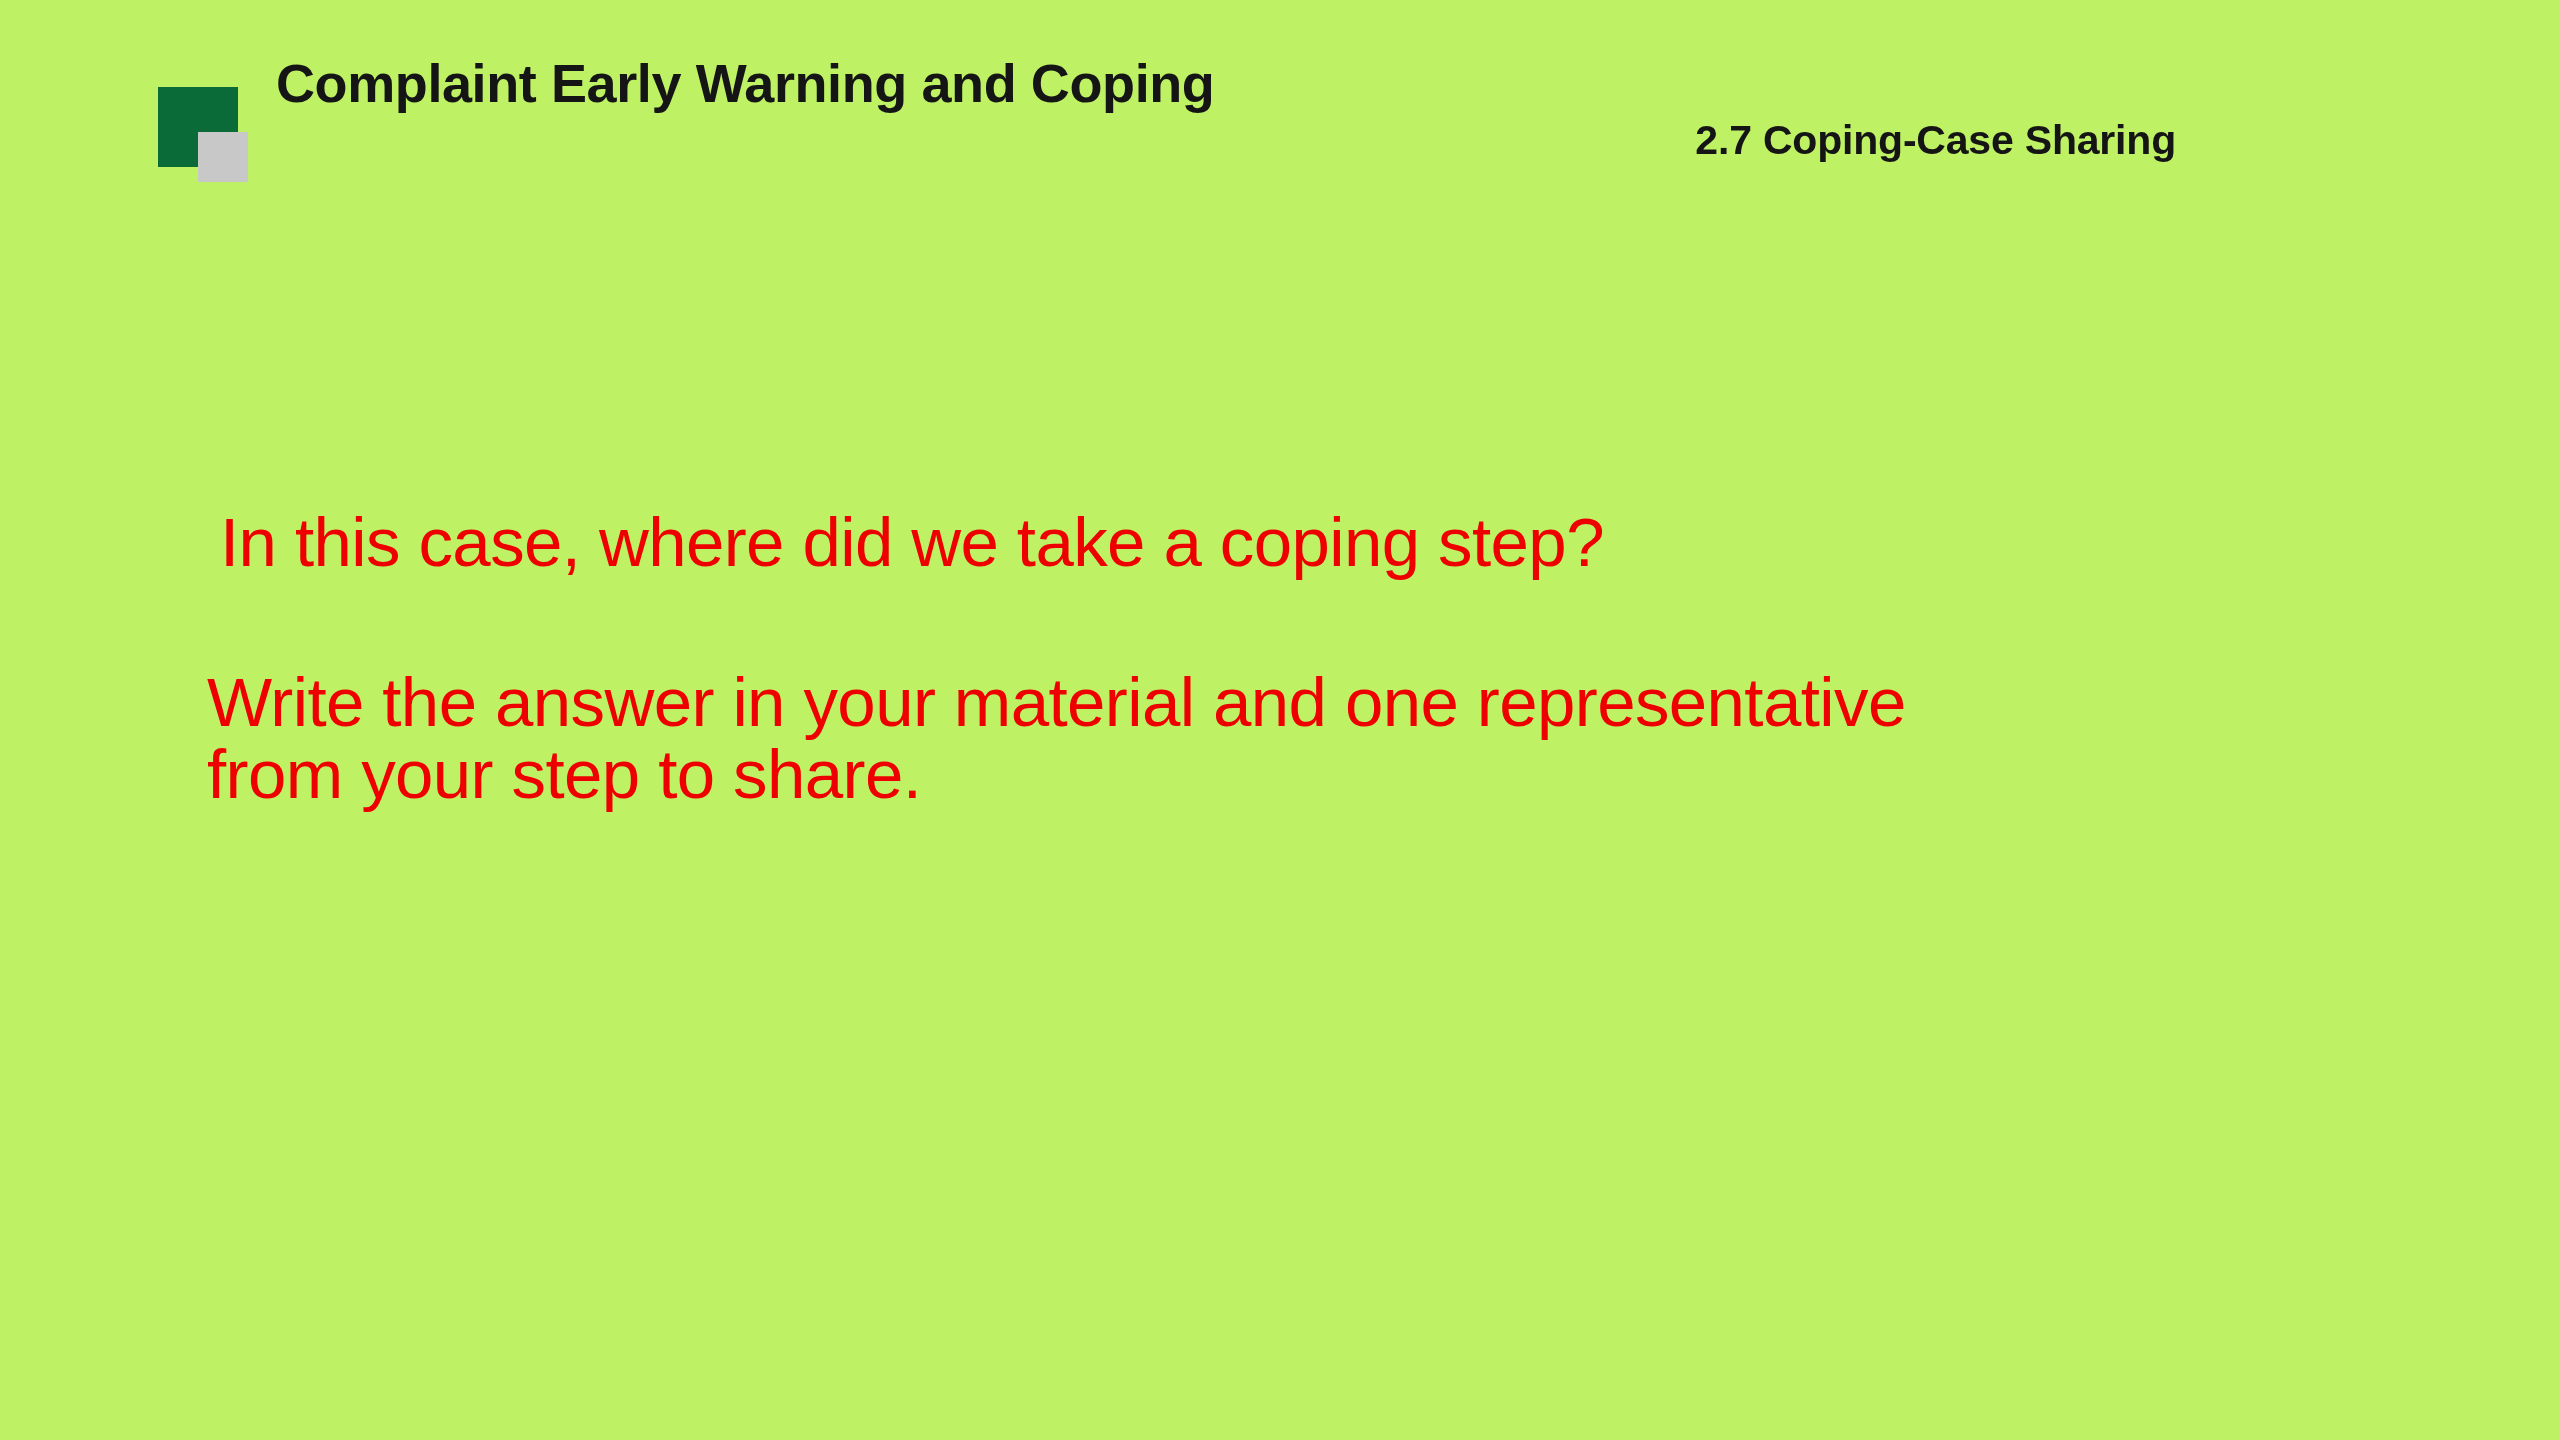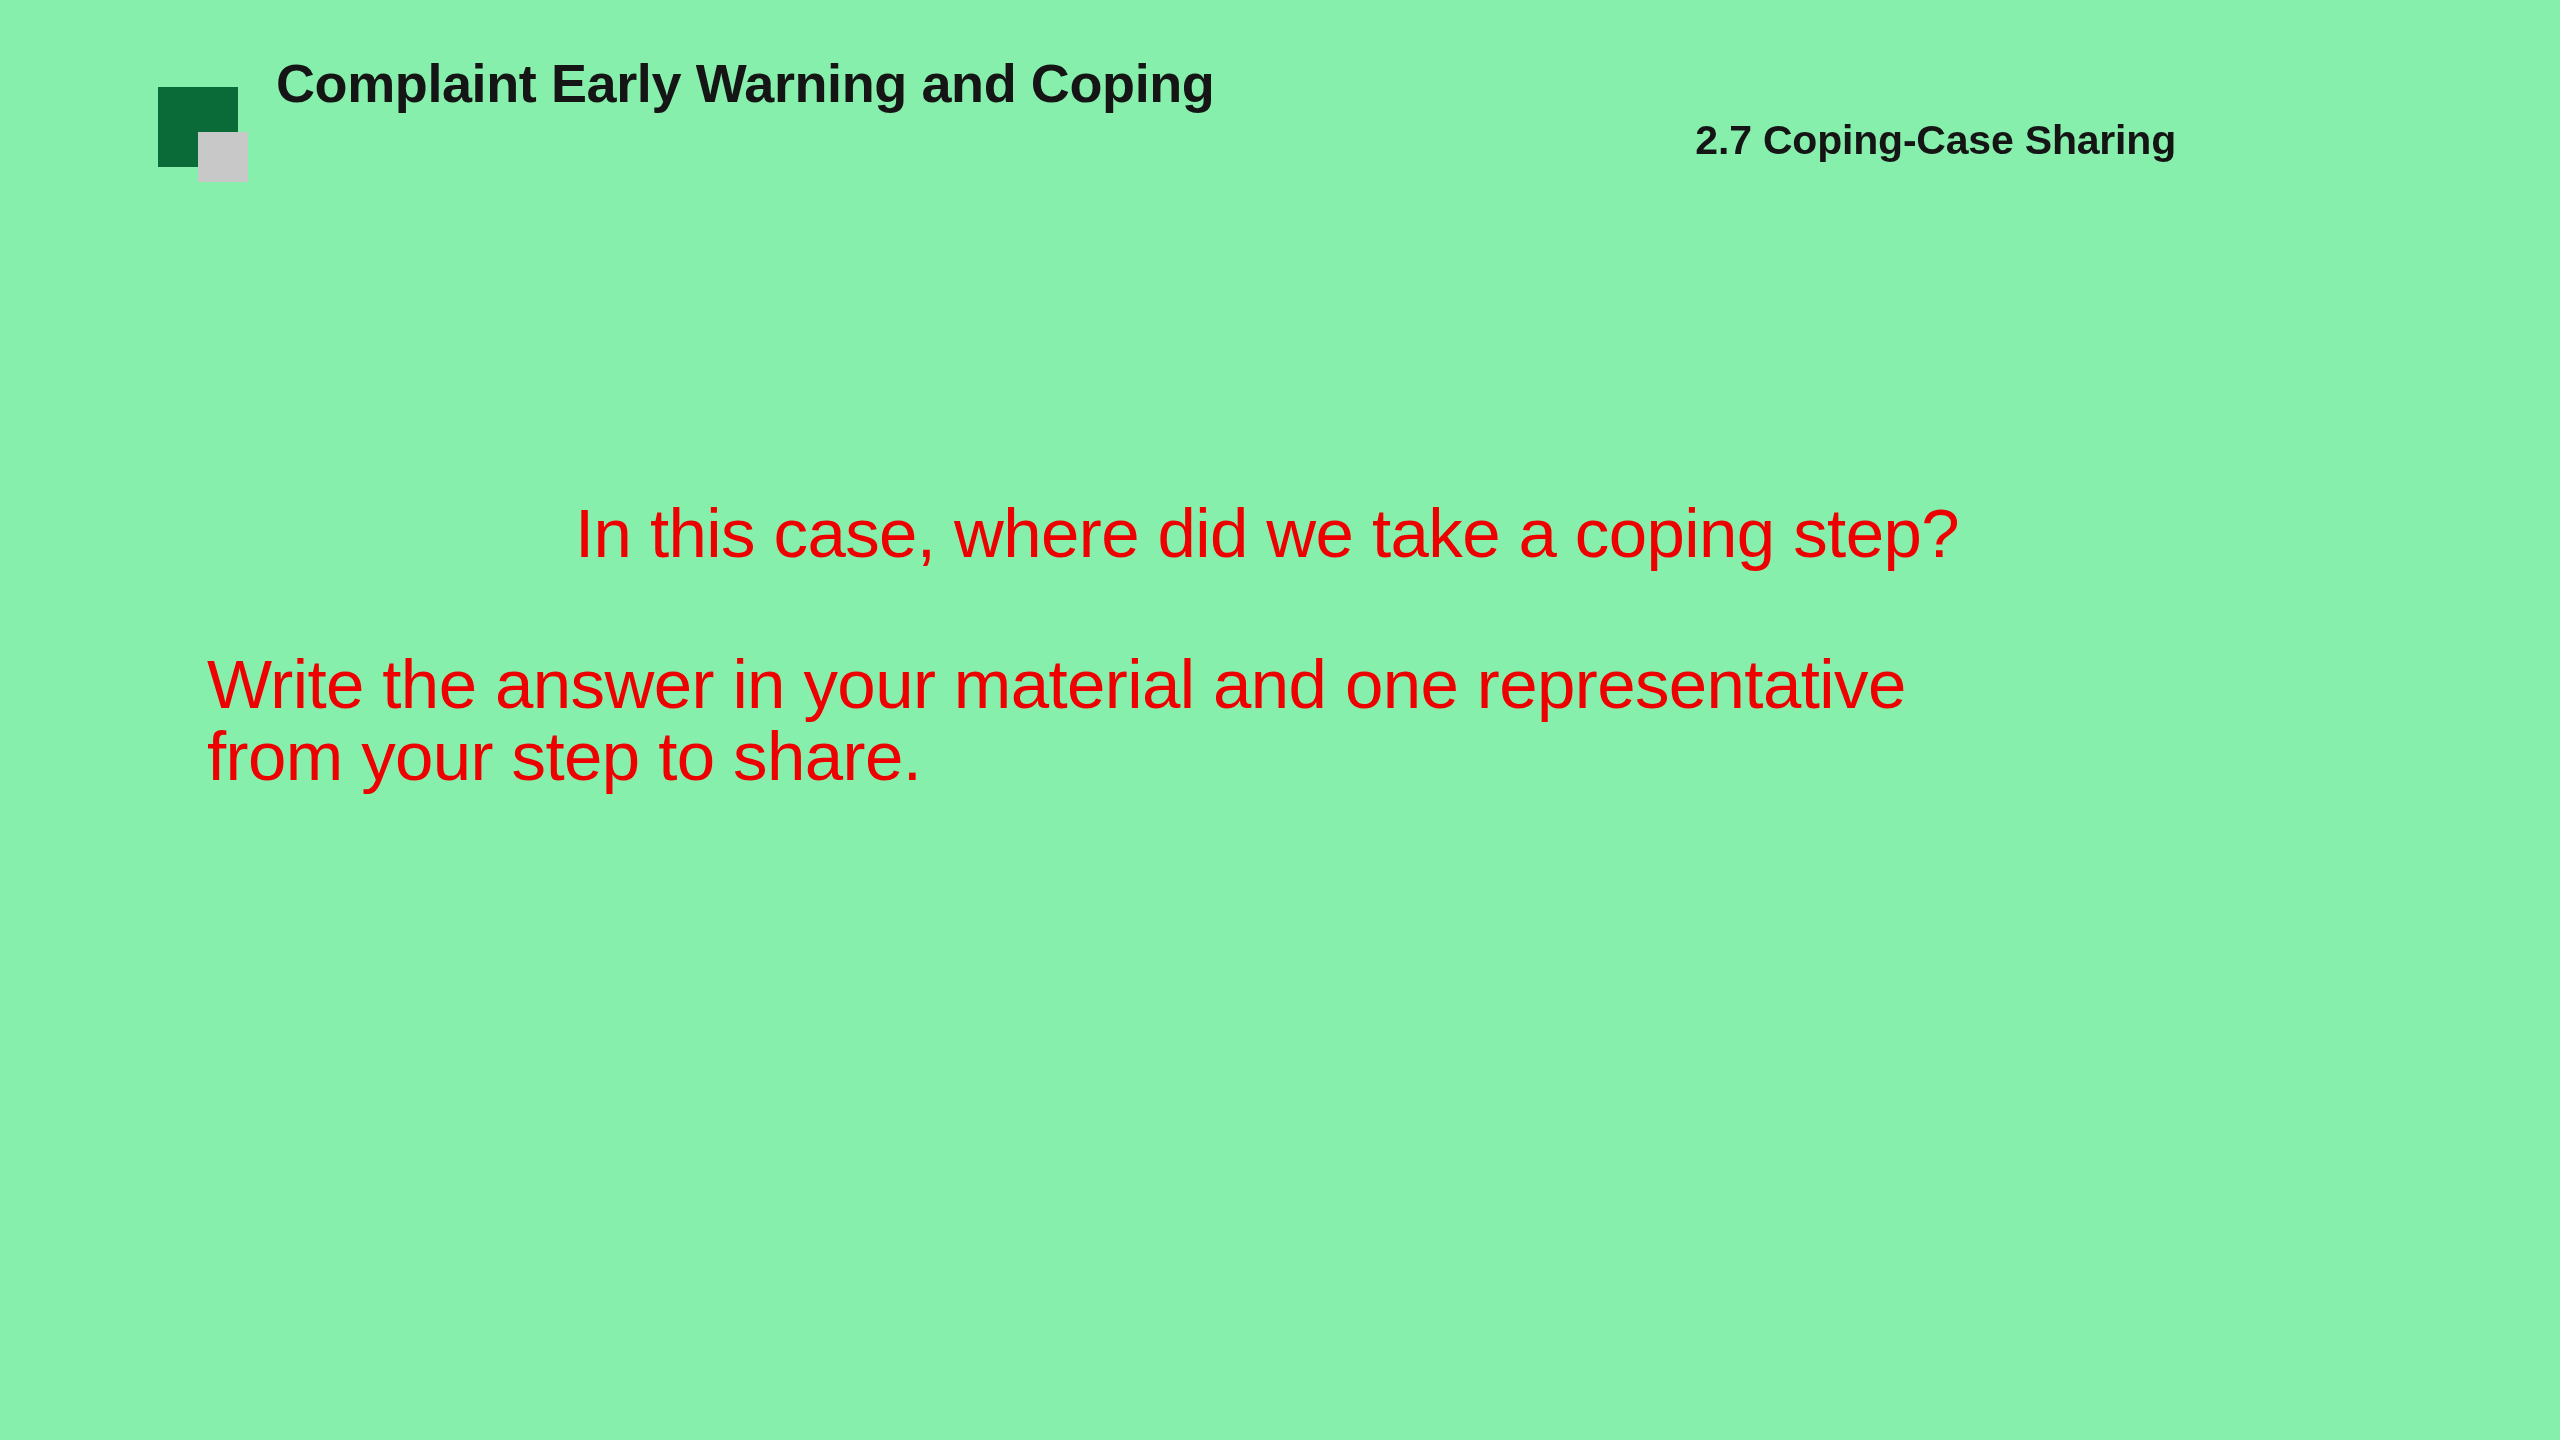--- a/index.html
+++ b/index.html
@@ -12,21 +12,21 @@
     height: 1440px;
     overflow: hidden;
     font-family: "Liberation Sans", sans-serif;
     -webkit-font-smoothing: antialiased;
   }
 
   .slide {
     position: relative;
     width: 2560px;
     height: 1440px;
-    background: #86efac;
+    background: #bef264;
   }
 
   
   .slide-header {
     position: absolute;
     left: 0;
     top: 0;
     width: 2560px;
     height: 210px;
   }
@@ -93,23 +93,22 @@
     width: 2120px;
   }
 
   .prompt-line {
     font-family: "Liberation Sans", sans-serif;
     font-weight: 400;
     font-size: 69px;
     line-height: 84px;
     letter-spacing: -0.6px;
     color: #ef0000;
-    margin: 4px;
+    margin: 13px;
     white-space: nowrap;
-    text-align: center;
   }
 
   .spacer-block {
     height: 69px;
   }
 
   .instruction-block {
     font-family: "Liberation Sans", sans-serif;
     font-weight: 400;
     font-size: 69px;

